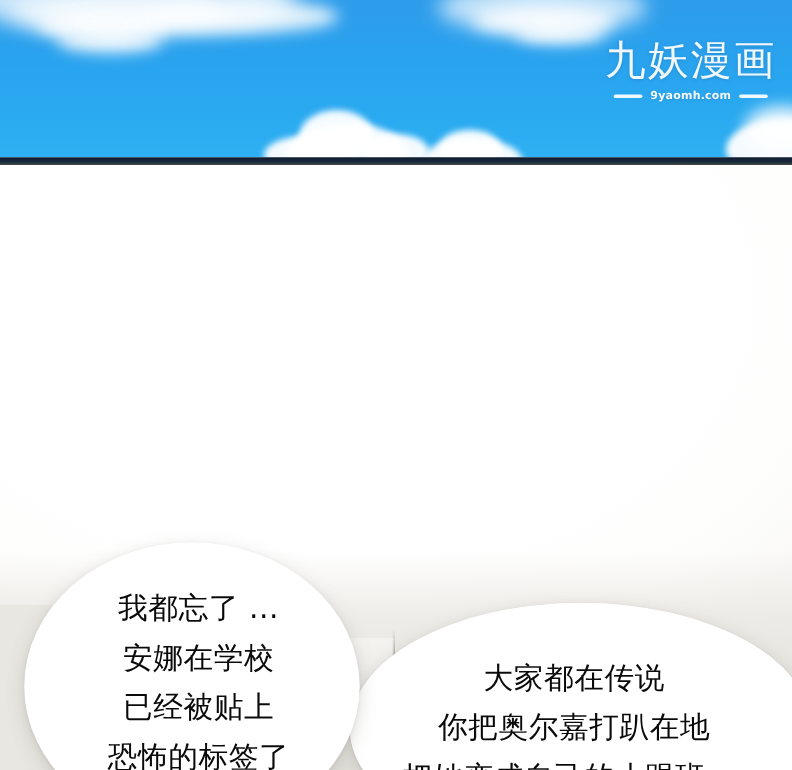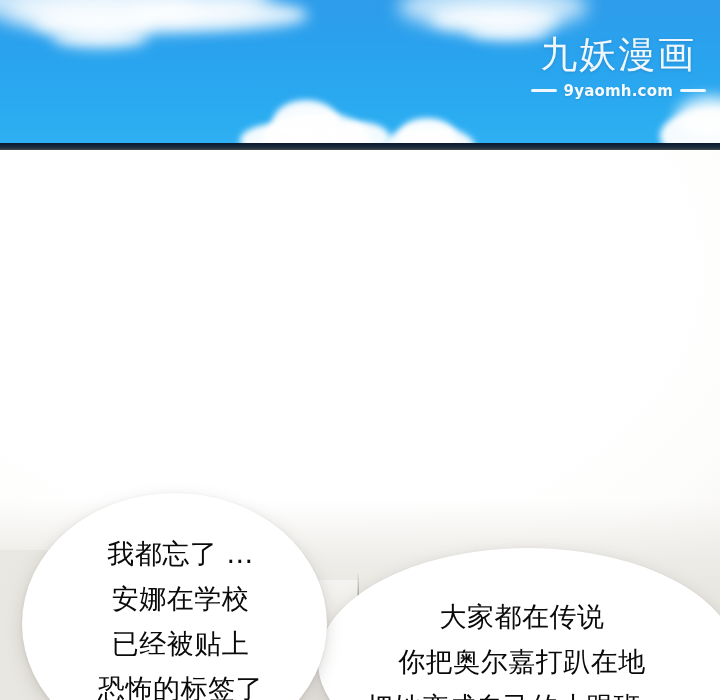--- a/index.html
+++ b/index.html
@@ -67,21 +67,21 @@
     margin-top: 7px;
   }
   .wm-rule {
     display: block;
     width: 26px; height: 3px;
     background: rgba(255,255,255,0.92);
     border-radius: 2px;
   }
   .wm-url {
     font-family: "DejaVu Sans", "Liberation Sans", sans-serif;
-    font-size: 15px;
+    font-size: 10px;
     font-weight: 700;
     color: rgba(255,255,255,0.95);
     letter-spacing: 0.2px;
     text-shadow: 0 1px 2px rgba(40,110,170,0.35);
   }
 
   
   .comic-panel {
     position: absolute;
     left: 0; top: 150px;

